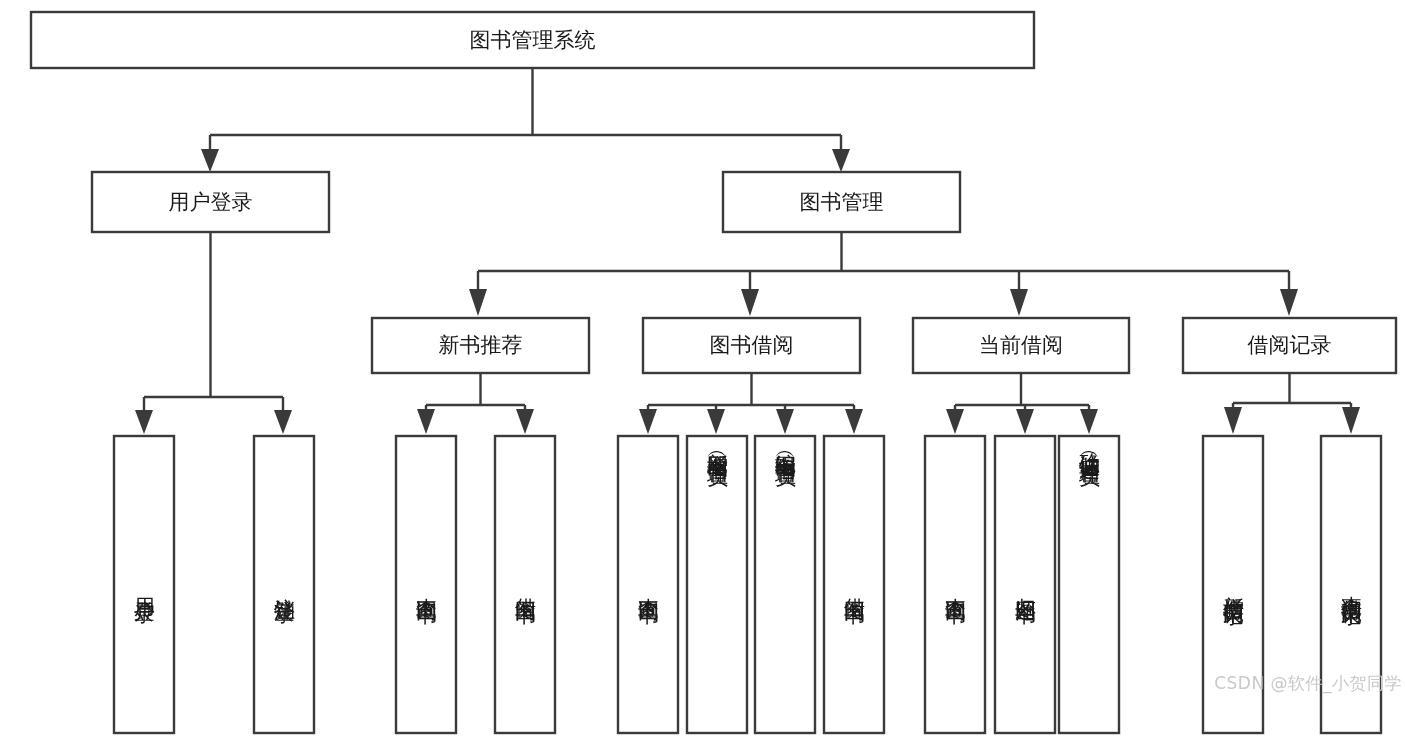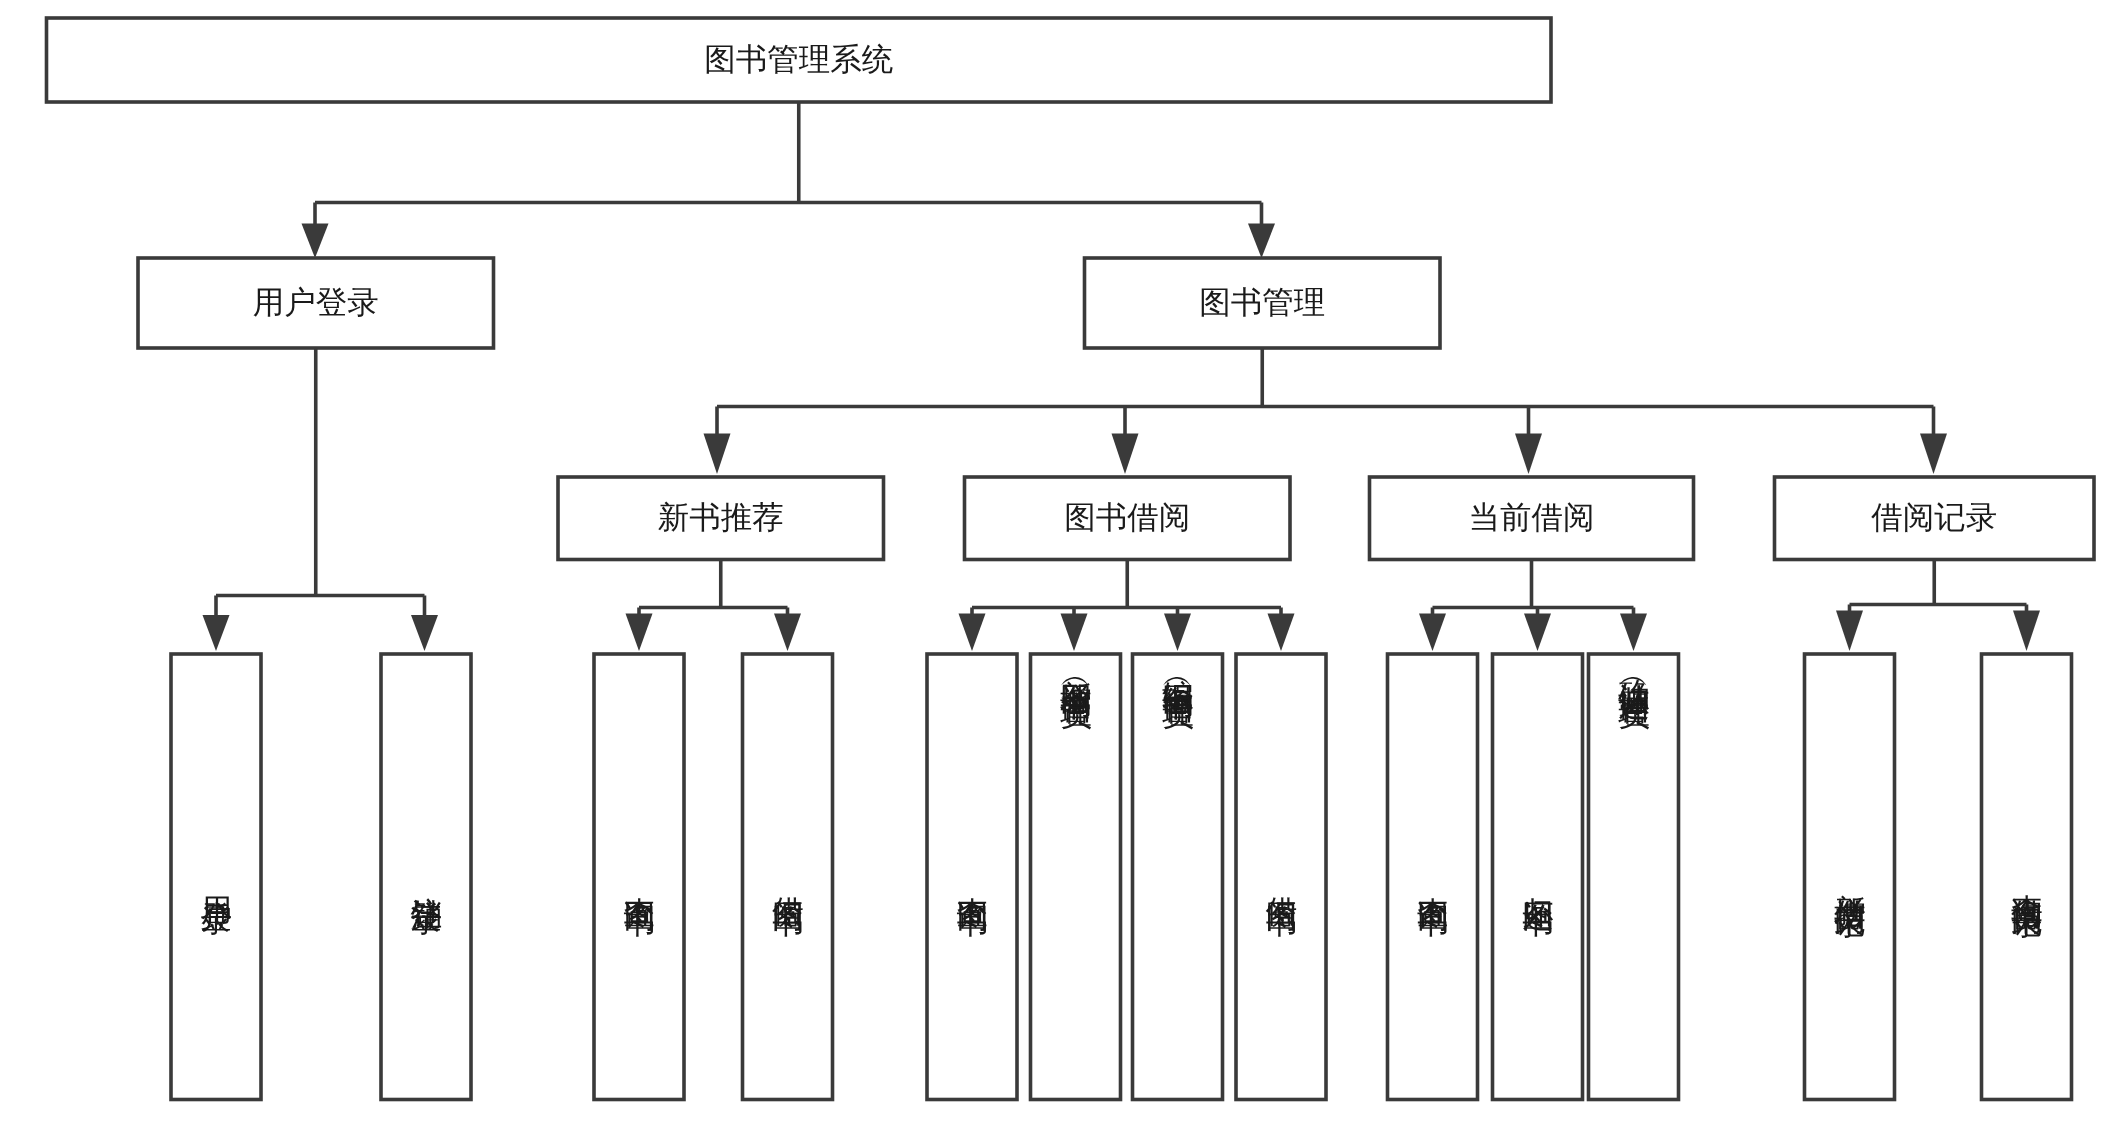--- a/index.html
+++ b/index.html
@@ -231,14 +231,15 @@
     <span class="leaf-label-text">确认归还（管理员）</span>
   </div>
 
   <div class="leaf-label-box" style="left:1192px; top:436px; width:60px; height:297px;">
     <span class="leaf-label-text">新增借阅记录</span>
   </div>
   <div class="leaf-label-box" style="left:1310px; top:436px; width:60px; height:297px;">
     <span class="leaf-label-text">查询借阅记录</span>
   </div>
 
+  <div class="watermark">CSDN @软件_小贺同学</div>
 
 </div>
 
 </body></html>

